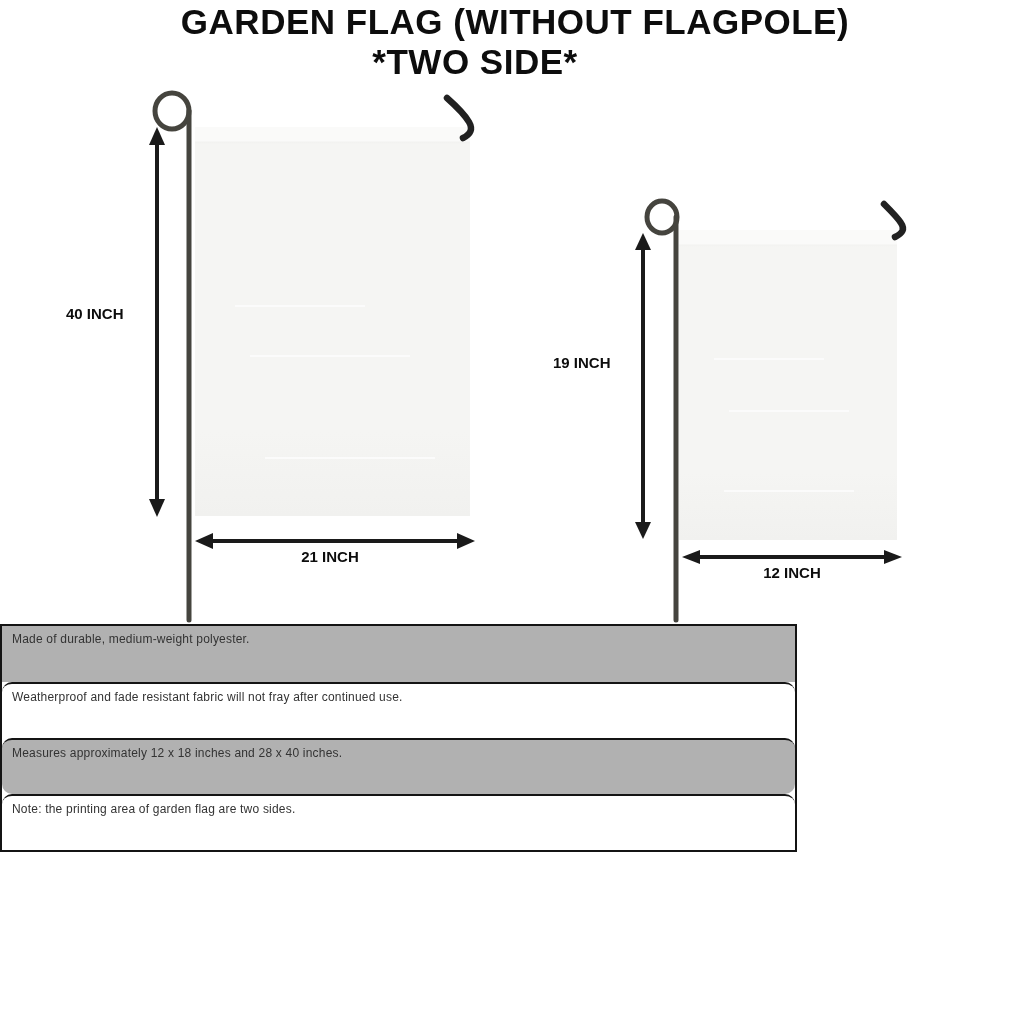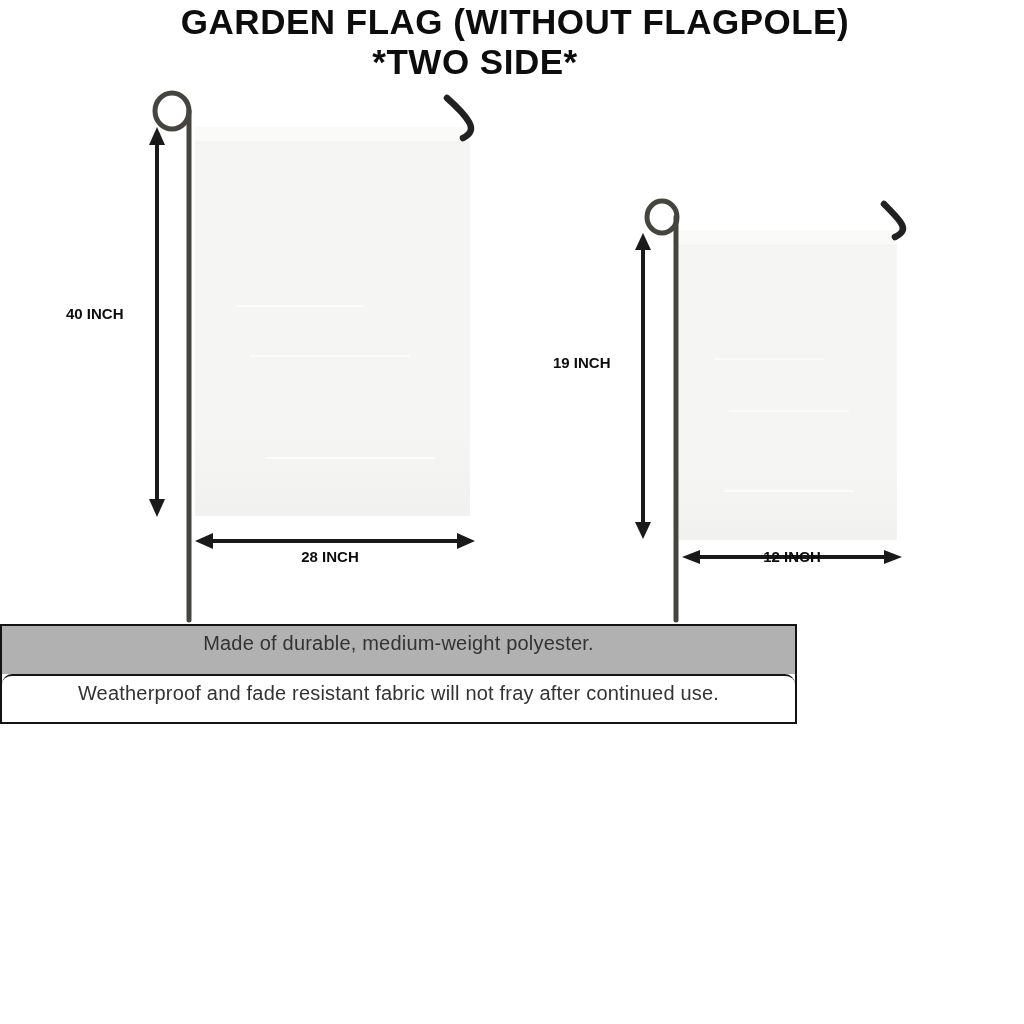--- a/index.html
+++ b/index.html
@@ -30,21 +30,21 @@
   svg.overlay{position:absolute;left:0;top:0;width:1024px;height:1024px;pointer-events:none;}
   .pole{stroke:var(--pole);stroke-width:5;fill:none;stroke-linecap:round;}
   .hook{stroke:#212121;stroke-width:6.5;fill:none;stroke-linecap:round;}
   .measure-line{stroke:var(--ink);stroke-width:4;fill:none;}
   .measure-head{fill:var(--ink);stroke:none;}
 
   .dim-label{position:absolute;font-size:15px;font-weight:700;color:var(--title-text);white-space:nowrap;}
   .dim-label.centered{width:160px;text-align:center;}
 
   .features{position:absolute;left:0;top:624px;width:797px;border:2px solid var(--border-black);background:#fff;}
-  .feature-row{height:48px;padding:6px 10px 0 10px;font-size:20px;color:var(--body-text);letter-spacing:.2px;text-align:center;}
+  .feature-row{height:56px;padding:6px 10px 0 10px;font-size:12px;color:var(--body-text);letter-spacing:.2px;}
   .feature-row + .feature-row{border-top:2px solid var(--border-black);border-radius:10px;}
   .feature-row:nth-child(odd){background:var(--stripe-gray);}
   .feature-row:nth-child(even){background:#ffffff;}
 </style>
 </head>
 <body>
 
 <header class="title-block">
   <div class="title-line l1">GARDEN FLAG (WITHOUT FLAGPOLE)</div>
   <div class="title-line l2">*TWO SIDE*</div>
@@ -82,20 +82,22 @@
   <line class="measure-line" x1="643" y1="248" x2="643" y2="524"></line>
   <polygon class="measure-head" points="643,233 635,250 651,250"></polygon>
   <polygon class="measure-head" points="643,539 635,522 651,522"></polygon>
 
   <line class="measure-line" x1="697" y1="557" x2="887" y2="557"></line>
   <polygon class="measure-head" points="682,557 700,550 700,564"></polygon>
   <polygon class="measure-head" points="902,557 884,550 884,564"></polygon>
 </svg>
 
 <div class="dim-label" style="left:66px;top:305px;">40 INCH</div>
-<div class="dim-label centered" style="left:250px;top:548px;">28 INCH</div>
+<div class="dim-label centered" style="left:250px;top:548px;">21 INCH</div>
 <div class="dim-label" style="left:553px;top:354px;">19 INCH</div>
-<div class="dim-label centered" style="left:712px;top:548px;">12 INCH</div>
+<div class="dim-label centered" style="left:712px;top:564px;">12 INCH</div>
 
 <section class="features">
   <div class="feature-row"><span>Made of durable, medium-weight polyester.</span></div>
   <div class="feature-row"><span>Weatherproof and fade resistant fabric will not fray after continued use.</span></div>
+  <div class="feature-row"><span>Measures approximately 12 x 18 inches and 28 x 40 inches.</span></div>
+  <div class="feature-row"><span>Note: the printing area of garden flag are two sides.</span></div>
 </section>
 
 </body></html>

